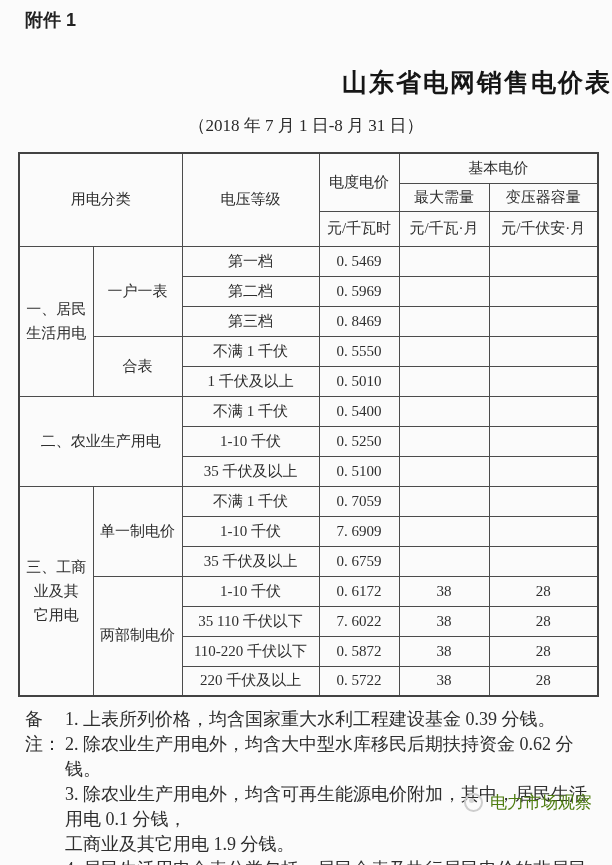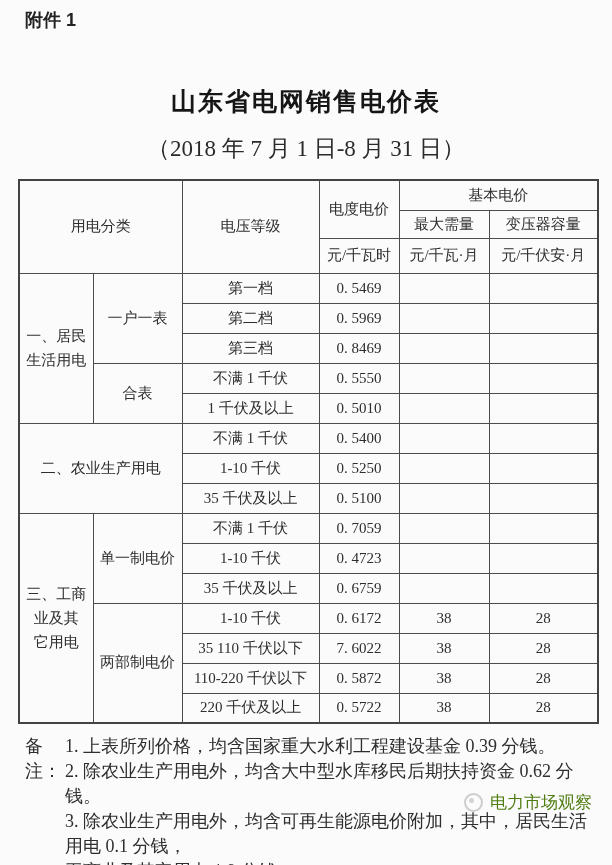--- a/index.html
+++ b/index.html
@@ -14,32 +14,32 @@
     font-family: "Liberation Serif", "DejaVu Serif", serif;
   }
   .attachment {
     margin: 8px 0 0 25px;
     font-family: "Liberation Sans", "DejaVu Sans", sans-serif;
     font-weight: bold;
     font-size: 18px;
     color: #222;
   }
   .title {
-    margin-top: 53px;
-    text-align: center;
+    margin-top: 34px;
+    text-align: right;
     font-family: "Liberation Sans", "DejaVu Sans", sans-serif;
     font-weight: bold;
     font-size: 25px;
     letter-spacing: 2px;
     color: #161616;
   }
   .subtitle {
     margin-top: 15px;
     text-align: center;
-    font-size: 23px;
+    font-size: 17px;
     color: #2a2a2a;
   }
   table.price-table {
     border-collapse: collapse;
     table-layout: fixed;
     width: 579px;
     margin: 15px 0 0 18px;
   }
   table.price-table th,
   table.price-table td {
@@ -191,21 +191,21 @@
 业及其
 它用电</td>
       <td rowspan="3">单一制电价</td>
       <td class="lft">不满 1 千伏</td>
       <td>0. 7059</td>
       <td></td>
       <td></td>
     </tr>
     <tr>
       <td class="lft">1-10 千伏</td>
-      <td>0. 4723</td>
+      <td>7. 6909</td>
       <td></td>
       <td></td>
     </tr>
     <tr>
       <td class="lft">35 千伏及以上</td>
       <td>0. 6759</td>
       <td></td>
       <td></td>
     </tr>
     <tr>

